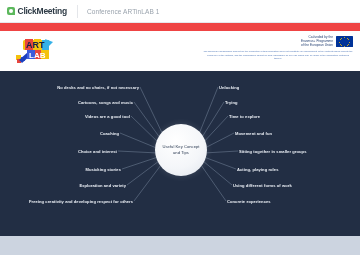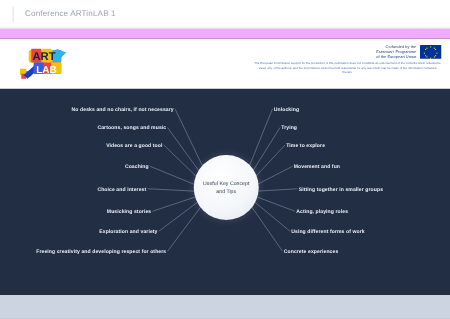--- a/index.html
+++ b/index.html
@@ -39,21 +39,21 @@
   #topbar-divider {
     width:1px; height:13px; background:#e4e6ea; margin:0 9px 0 10px;
   }
   #room-title {
     font-size:6.5px; color:#9aa3ad; white-space:nowrap; letter-spacing:0.1px;
   }
 
   
   #stage {
     position:absolute; left:0; top:23px; width:360px; height:157px;
-    background:#f0abfc; padding:8px 0 0 0;
+    background:#ef4444; padding:8px 0 0 0;
   }
   #slide {
     position:relative; width:360px; height:205px;
     background:#222e44; overflow:hidden;
   }
 
   
   #slide-header {
     position:absolute; left:0; top:0; width:100%; height:40px;
     background:#ffffff;
@@ -115,20 +115,24 @@
     position:absolute; left:0; top:236px; width:360px; height:19px;
     background:#ccd4e0;
   }
 </style>
 </head>
 <body>
 
 <div id="app">
 
   <div id="topbar">
+    <div id="logo-wrap">
+      <span class="logo-mark"></span>
+      <span id="logo-text">ClickMeeting</span>
+    </div>
     <div id="topbar-divider"></div>
     <div id="room-title">Conference ARTinLAB 1</div>
   </div>
 
   <div id="stage">
     <div id="slide">
 
       <div id="slide-header">
 
         <svg id="artlab-logo" viewBox="0 0 40 26">

